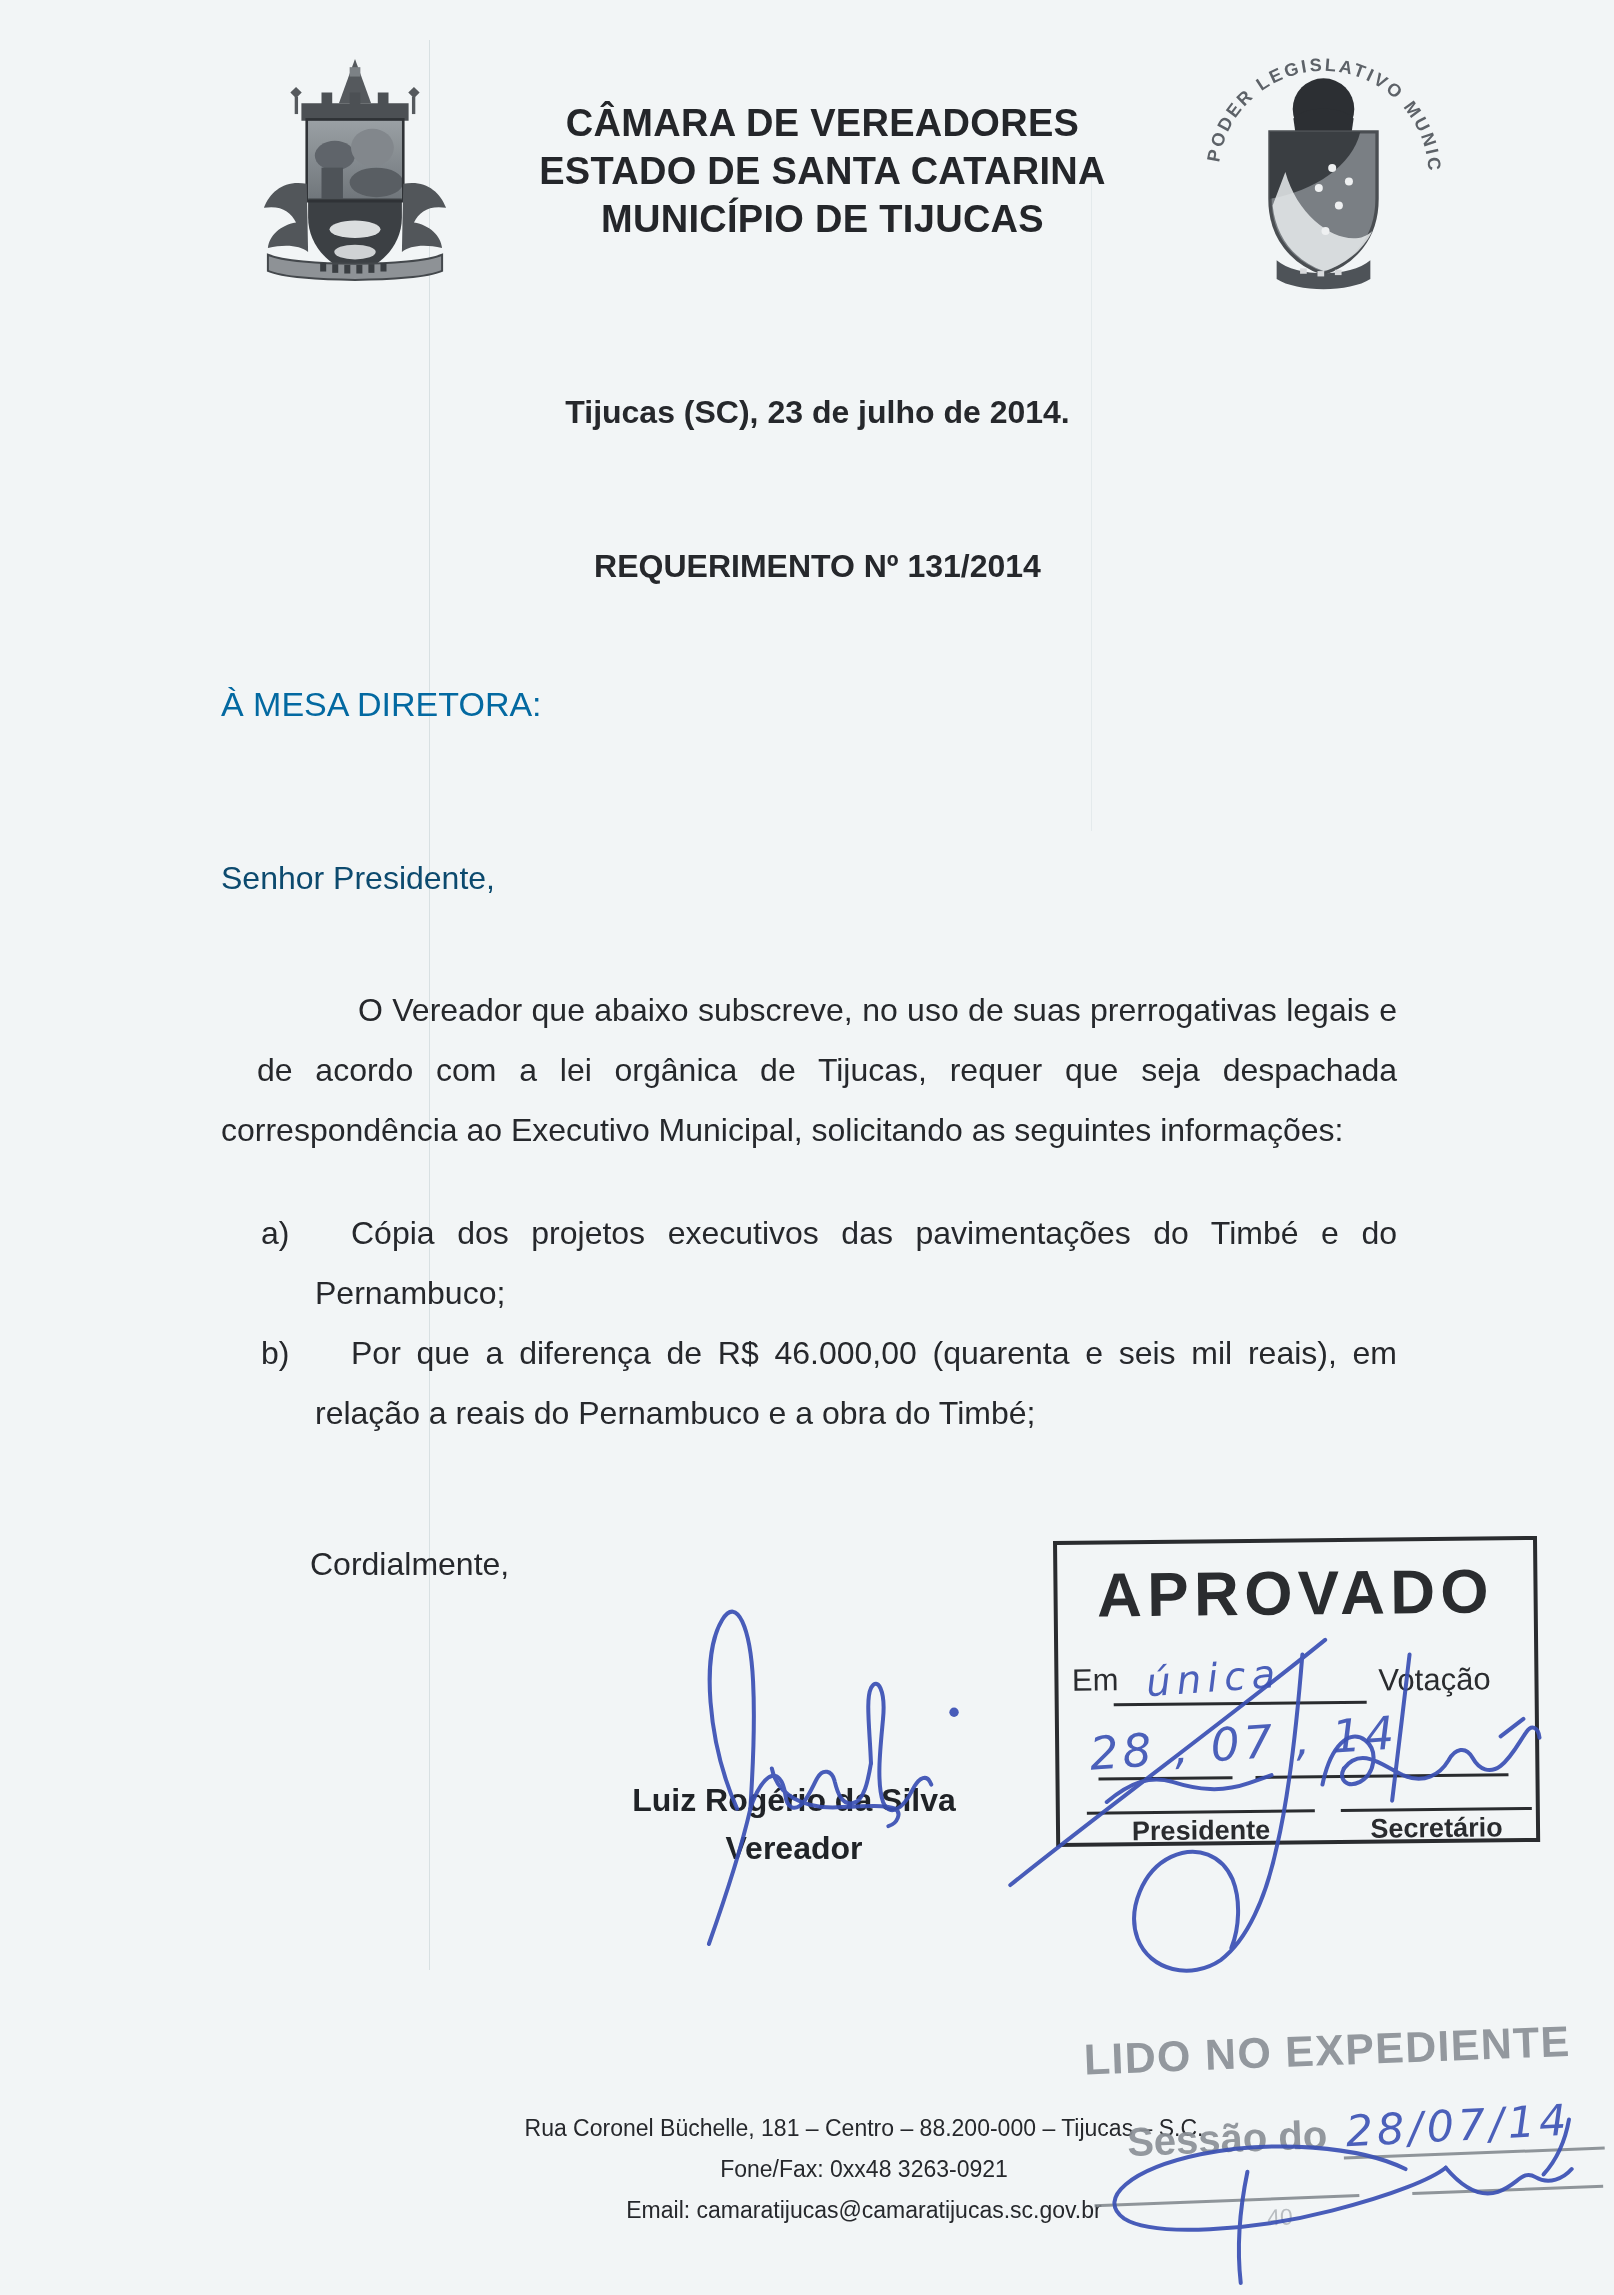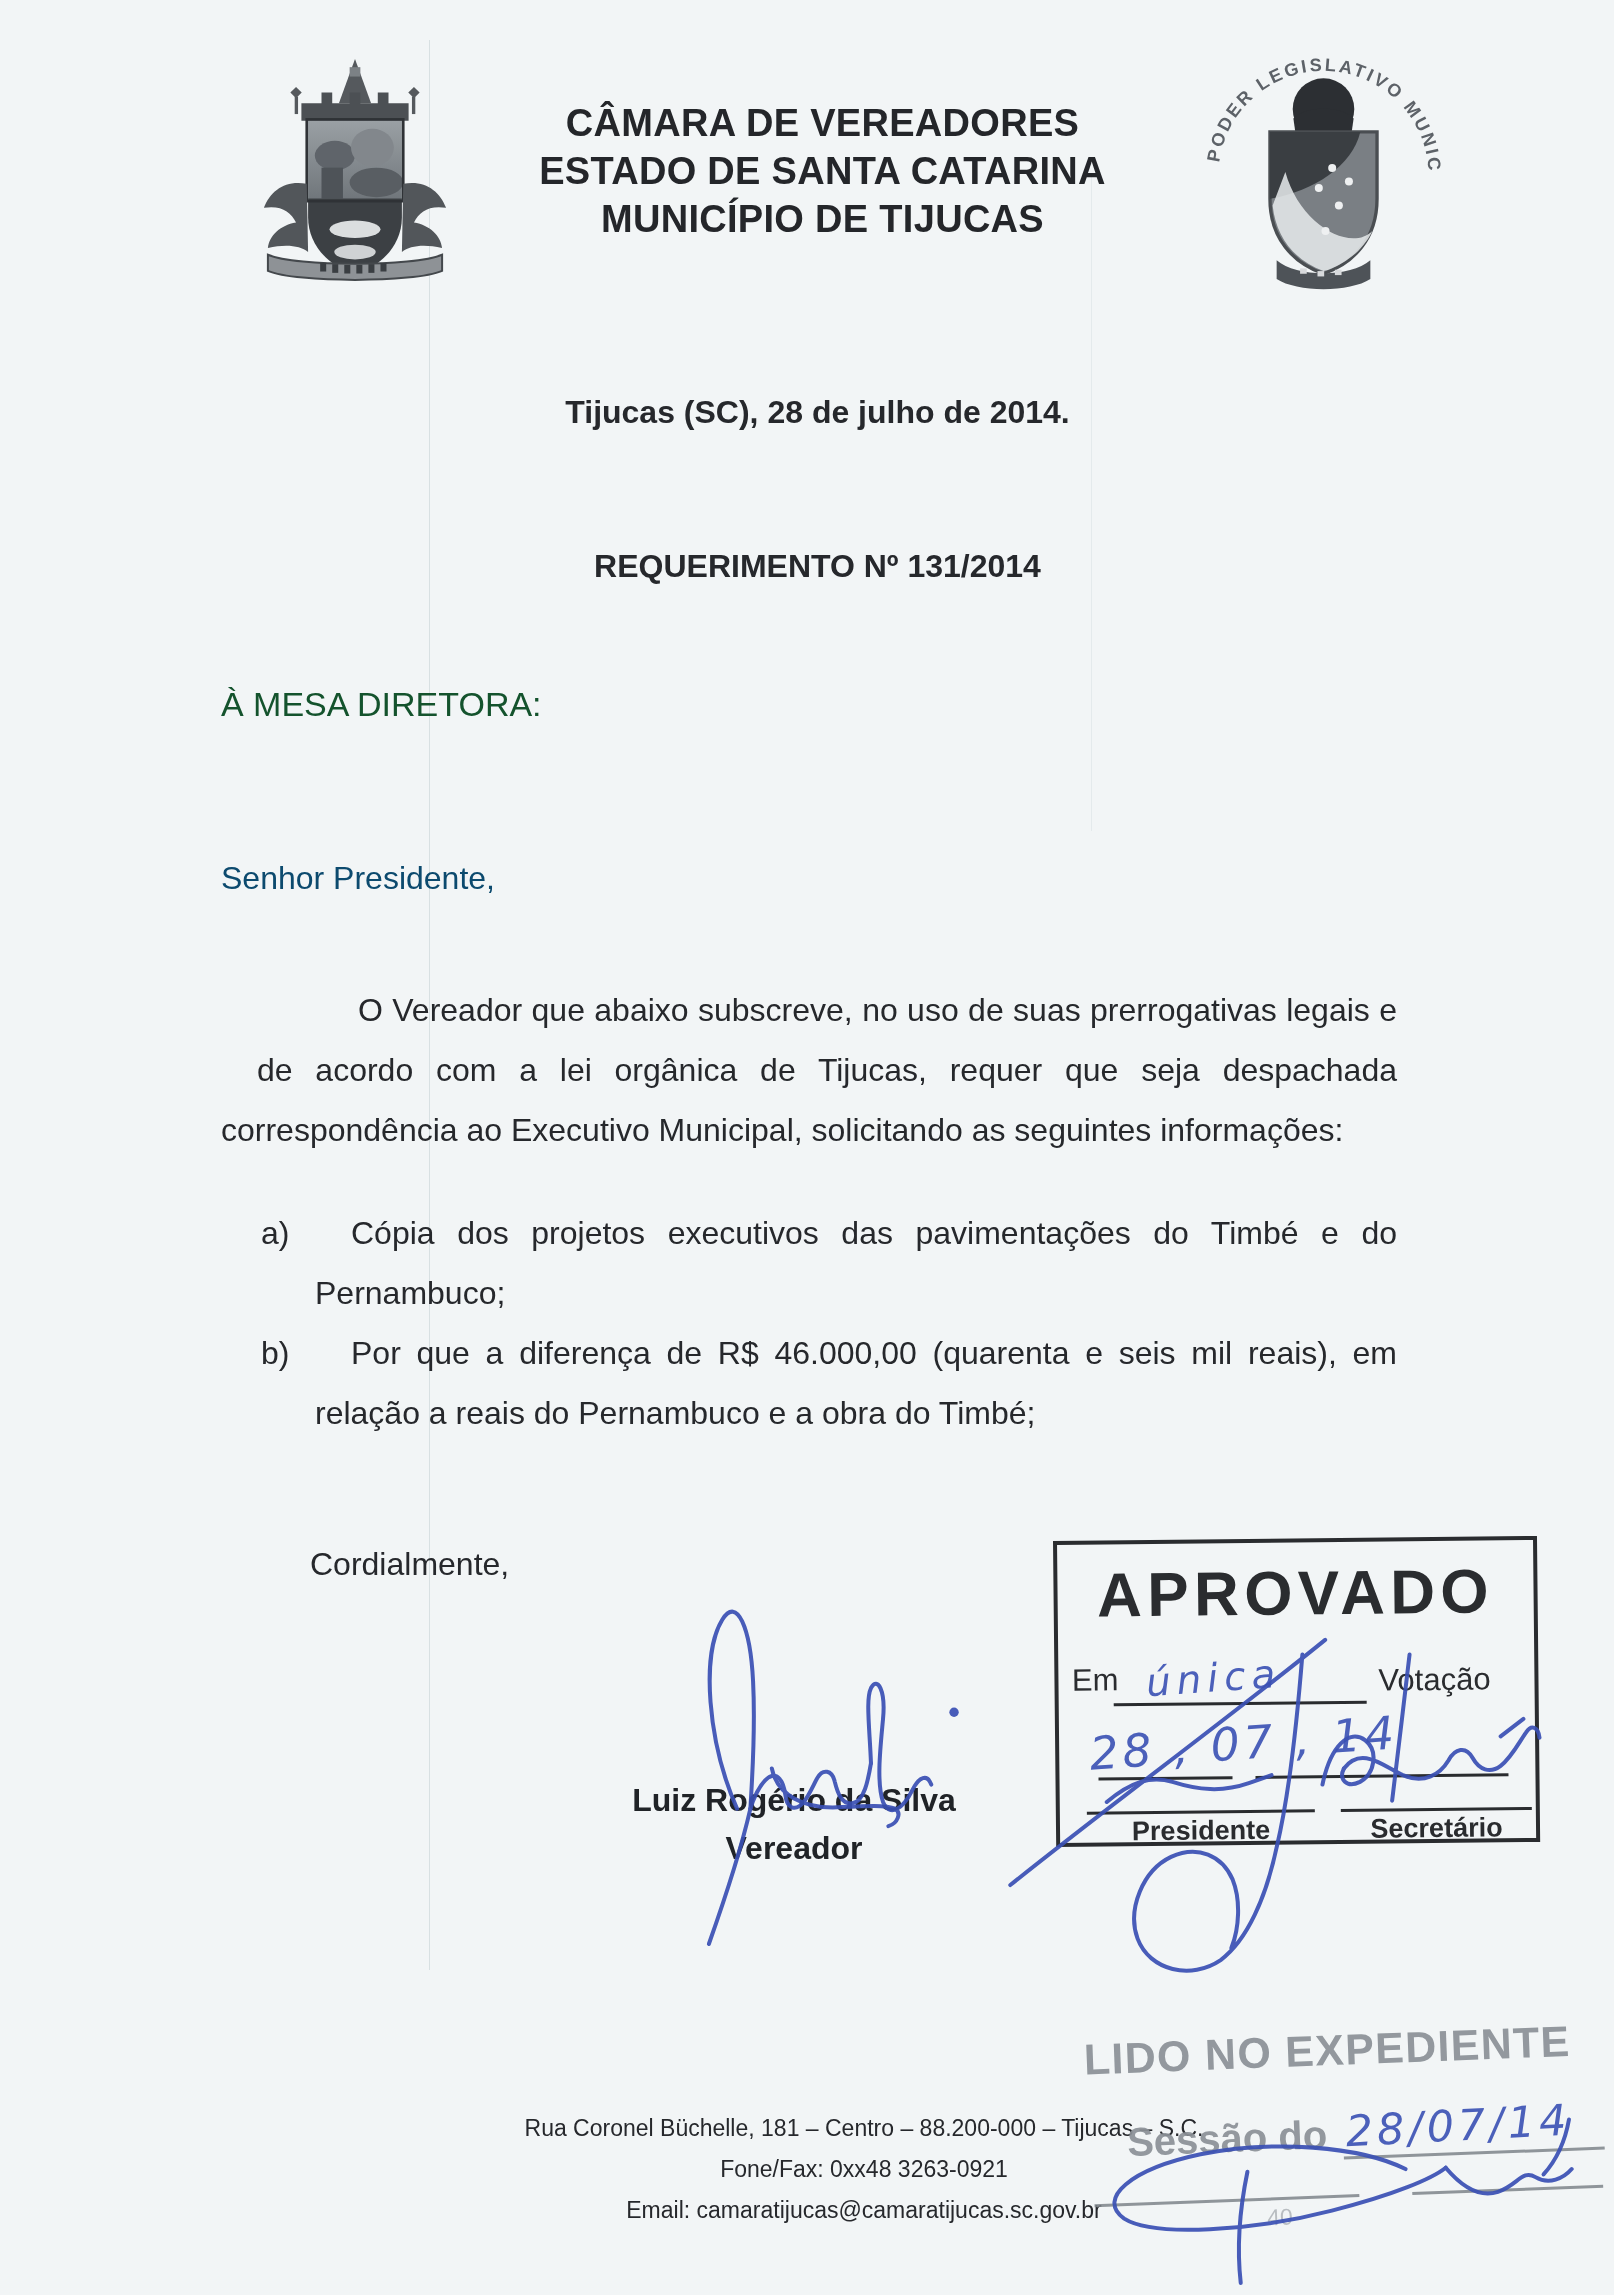--- a/index.html
+++ b/index.html
@@ -13,21 +13,21 @@
     overflow:hidden;
   }
   .abs{position:absolute;}
   
   .scanline{position:absolute;width:1.3px;background:rgba(150,170,175,.28);}
   
   .org-block{left:501px;top:99px;width:643px;text-align:center;font-weight:bold;font-size:38px;line-height:48px;letter-spacing:0.3px;color:#24262a;}
   
   .dateline{left:496px;top:394px;width:643px;text-align:center;font-weight:bold;font-size:32px;color:#26282c;}
   .doc-title{left:496px;top:548px;width:643px;text-align:center;font-weight:bold;font-size:32px;color:#26282c;}
-  .addressee{left:221px;top:685px;font-size:34px;color:#14532d;}
+  .addressee{left:221px;top:685px;font-size:34px;color:#0369a1;}
   .salutation{left:221px;top:860px;font-size:32px;color:#0c4a6e;}
   
   .body-block{left:221px;top:980px;width:1176px;font-size:32px;line-height:60px;color:#26282c;}
   .jline{text-align:justify;text-align-last:justify;margin-left:36px;}
   .jlast{text-align:left;}
   .indent{padding-left:101px;}
   .items-block{left:315px;top:1203px;width:1082px;font-size:32px;line-height:60px;color:#26282c;}
   .item-row{position:relative;}
   .marker{position:absolute;left:-54px;top:0;}
   .closing{left:310px;top:1546px;font-size:32px;color:#26282c;}
@@ -127,21 +127,21 @@
         </g>
     </svg>
   </div>
 
   <div class="abs org-block textz">
     <div>CÂMARA DE VEREADORES</div>
     <div>ESTADO DE SANTA CATARINA</div>
     <div>MUNICÍPIO DE TIJUCAS</div>
   </div>
 
-  <div class="abs dateline textz">Tijucas (SC), 28 de julho de 2014.</div>
+  <div class="abs dateline textz">Tijucas (SC), 23 de julho de 2014.</div>
 
   <div class="abs doc-title textz">REQUERIMENTO Nº 131/2014</div>
 
   <div class="abs addressee textz">À MESA DIRETORA:</div>
 
   <div class="abs salutation textz">Senhor Presidente,</div>
 
   <div class="abs body-block textz">
     <div class="jline indent">O Vereador que abaixo subscreve, no uso de suas prerrogativas legais e</div>
     <div class="jline">de acordo com a lei orgânica de Tijucas, requer que seja despachada</div>

